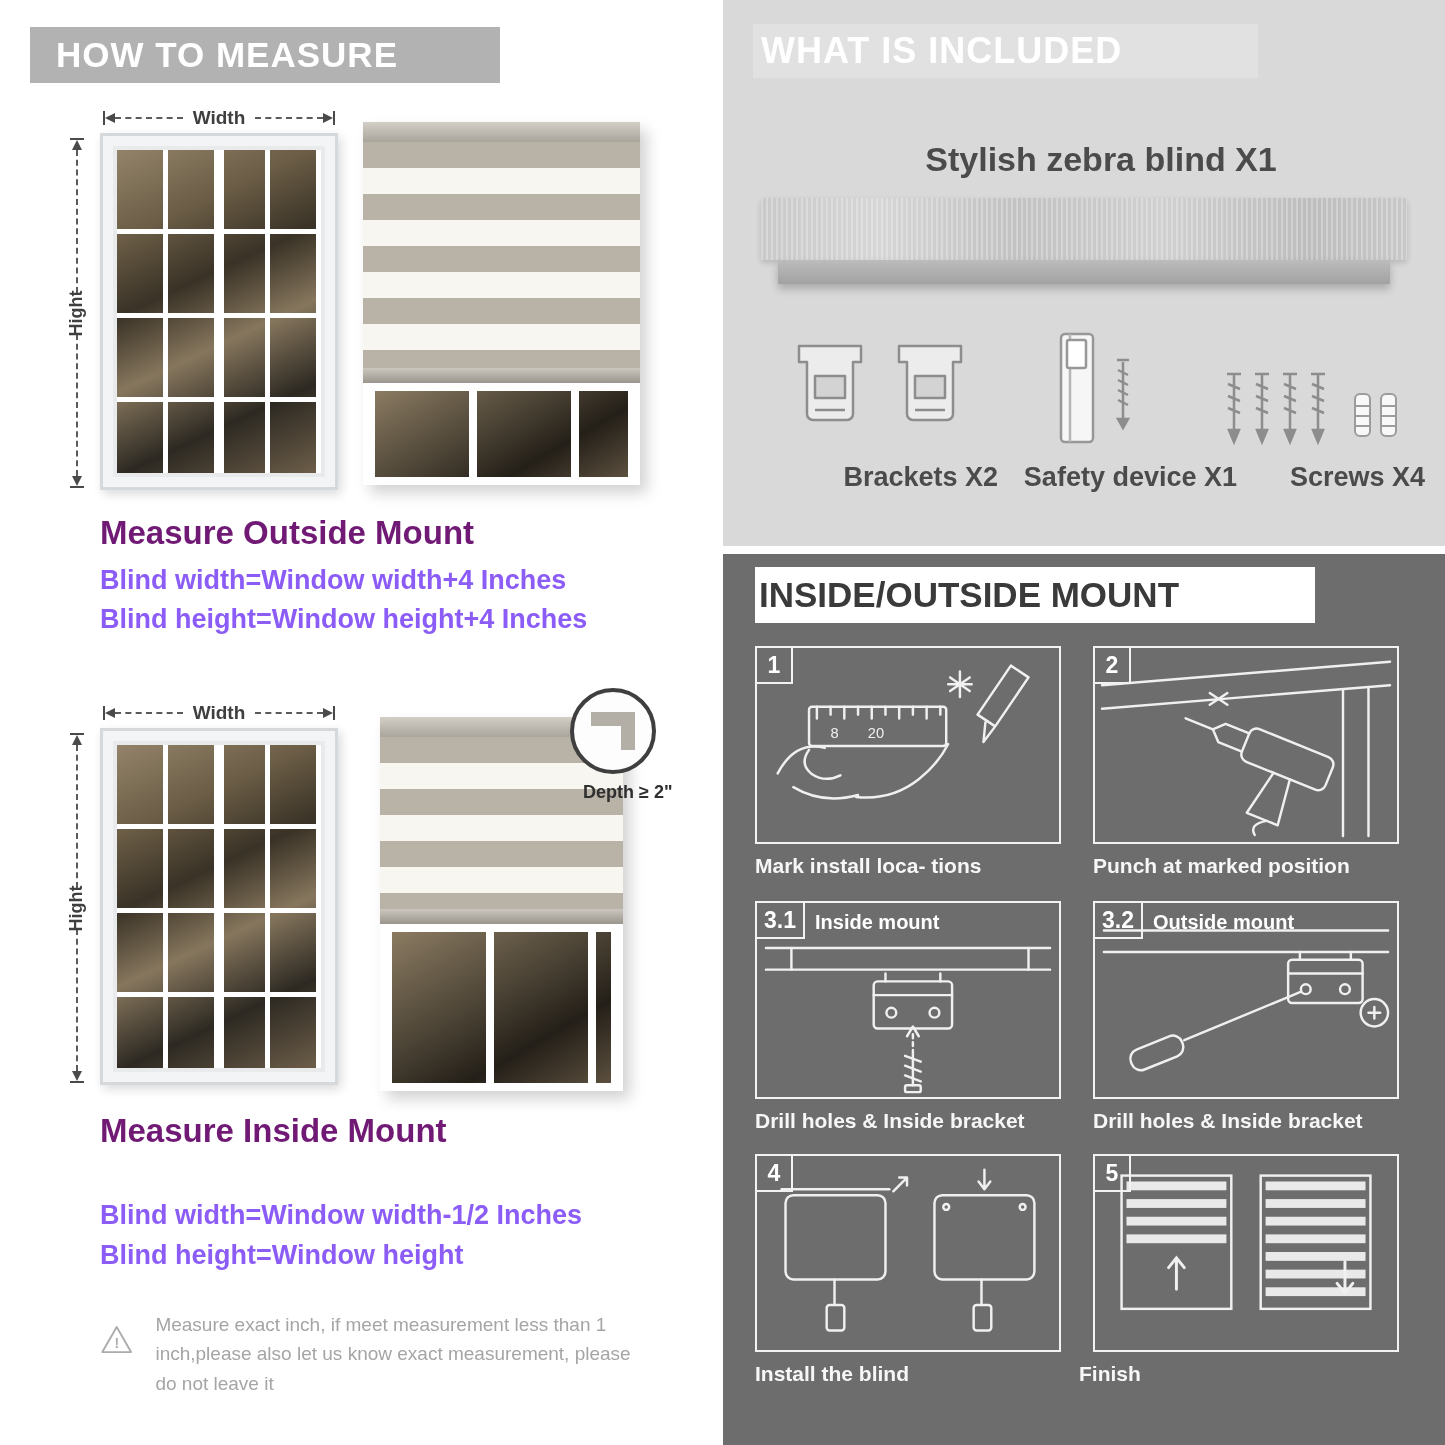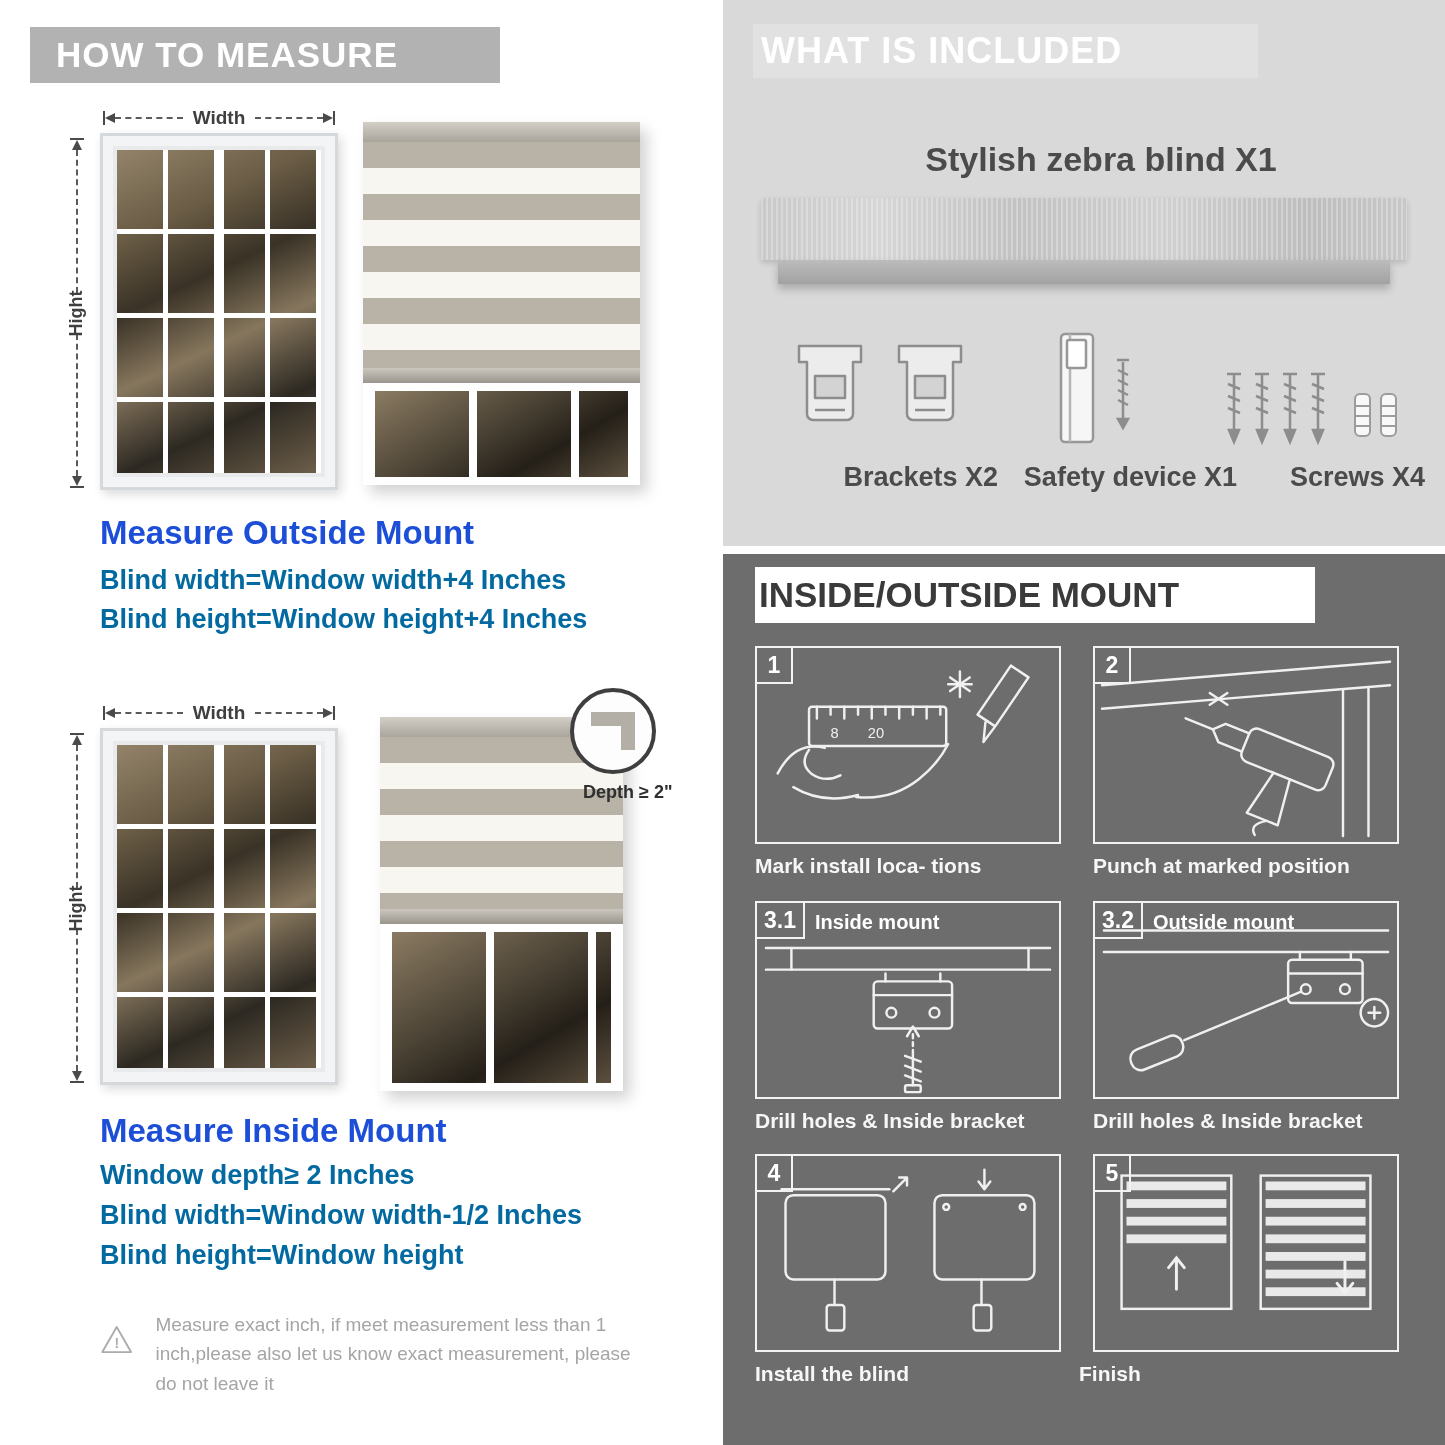--- a/index.html
+++ b/index.html
@@ -3,22 +3,22 @@
 <meta charset="utf-8">
 <style>
   *{box-sizing:border-box;margin:0;padding:0}
   body{background:#fff}
   #page{position:relative;width:1445px;height:1445px;background:#fff;overflow:hidden;
         font-family:Liberation Sans, sans-serif}
 
   
   .banner-gray{position:absolute;left:30px;top:27px;width:470px;height:56px;background:#b2b2b2;
     color:#fff;font-size:35px;font-weight:800;letter-spacing:1px;display:flex;align-items:center;padding-left:26px}
-  .m-title{position:absolute;color:#1d4ed8;font-size:33px;font-weight:800}
-  .m-line{position:absolute;color:#0369a1;font-size:27px;font-weight:700}
+  .m-title{position:absolute;color:#701a75;font-size:33px;font-weight:800}
+  .m-line{position:absolute;color:#8b5cf6;font-size:27px;font-weight:700}
 
   .win{position:absolute;background:#f2f4f5;border:3px solid #d5d9dc;padding:10px;
        box-shadow:3px 4px 10px rgba(0,0,0,.15)}
   .glass{position:relative;width:100%;height:100%;border:4px solid #e8eaec;background:
     repeating-linear-gradient(to right, rgba(0,0,0,0) 0 46px, #fff 46px 51px),
     repeating-linear-gradient(to bottom, rgba(0,0,0,0) 0 79px, #fff 79px 84px),
     linear-gradient(155deg,#93836a 0%,#6a5c45 22%,#393226 40%,#86765d 58%,#2d2922 78%,#6e5f4a 100%)}
   .glass::after{content:"";position:absolute;top:0;bottom:0;left:50%;width:10px;margin-left:-5px;background:#fff}
 
   .blind{position:absolute;box-shadow:7px 8px 14px rgba(0,0,0,.18)}
@@ -152,21 +152,20 @@
     <div class="under" style="height:167px">
       <div class="uglass"></div>
     </div>
   </div>
   <div class="depth-circle">
     <div class="corner"></div>
   </div>
   <div class="depth-label">Depth ≥ 2"</div>
 
   <h2 class="m-title" style="left:100px;top:1112px">Measure Inside Mount</h2>
-  <p class="m-line" style="left:100px;top:1160px">Window depth≥ 2 Inches</p>
   <p class="m-line" style="left:100px;top:1200px">Blind width=Window width-1/2 Inches</p>
   <p class="m-line" style="left:100px;top:1240px">Blind height=Window height</p>
 
   <div class="warning">
     <svg width="72" height="68" viewBox="0 0 72 68">
       <path d="M36 6 L67 60 H5 Z" fill="none" stroke="#ababab" stroke-width="4" stroke-linejoin="round"></path>
       <text x="36" y="52" text-anchor="middle" font-size="30" font-weight="bold" fill="#ababab">!</text>
     </svg>
     <div class="txt">Measure exact inch, if meet measurement less than 1 inch,please also let us know exact measurement, please do not leave it</div>
   </div>

